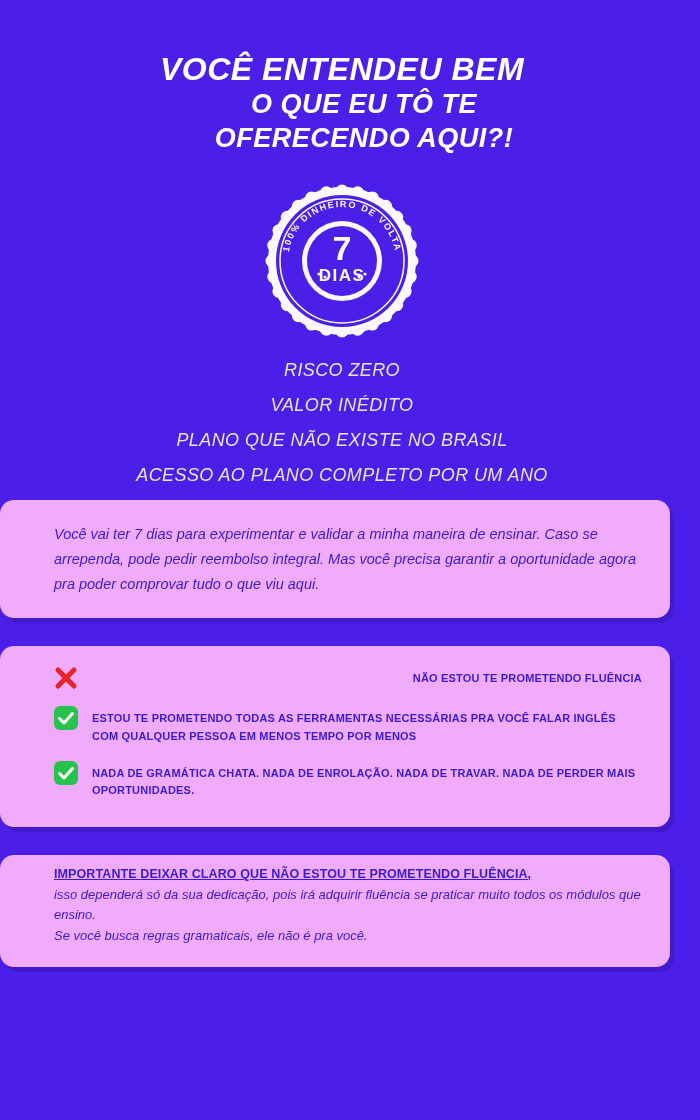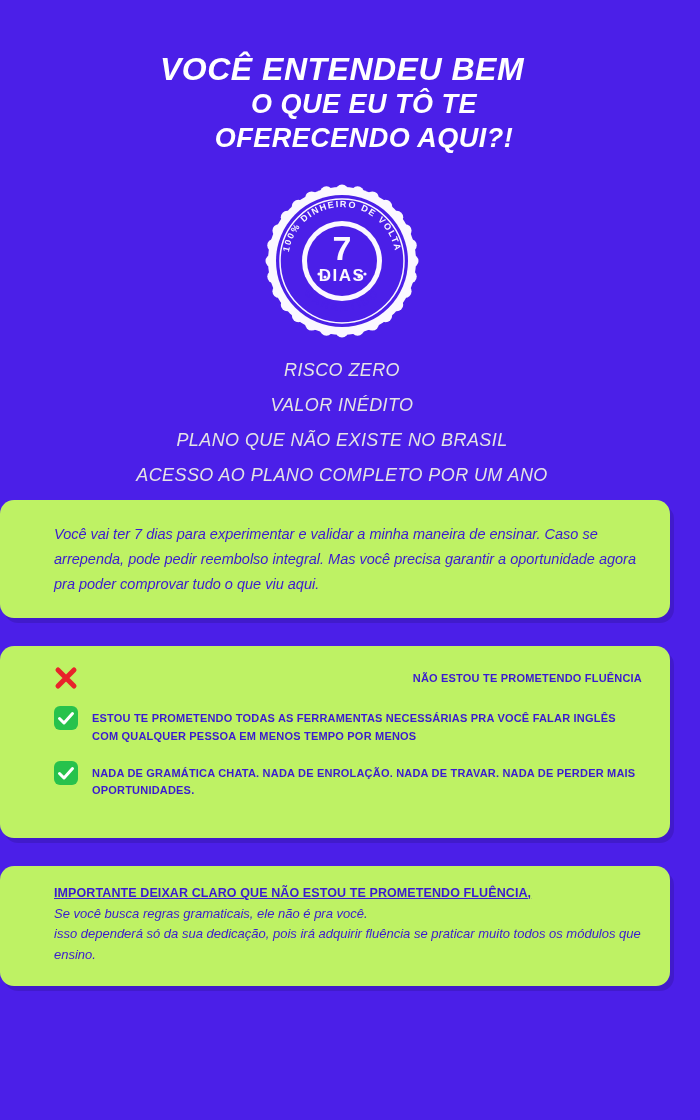--- a/index.html
+++ b/index.html
@@ -65,21 +65,21 @@
     font-style: italic;
     font-weight: 400;
     letter-spacing: 0.4px;
     margin-bottom: 14px;
     text-transform: uppercase;
   }
 
   
   .card {
     position: relative;
-    background: #bef264;
+    background: #f0abfc;
     margin: 0 14px 0 0;
     border-radius: 14px;
     box-shadow: 4px 5px 0 rgba(0,0,0,0.12);
   }
   .card.one {
     margin-top: 10px;
     margin-left: 0;
     padding: 22px 28px 22px 54px;
     border-top-left-radius: 14px;
     border-bottom-left-radius: 14px;
@@ -94,21 +94,21 @@
   .card.two {
     margin-top: 28px;
     padding: 22px 28px 20px 54px;
   }
   .promise-row {
     display: flex;
     align-items: flex-start;
     margin-bottom: 18px;
     justify-content: space-between;
   }
-  .promise-row:last-child { margin-bottom: 19px; }
+  .promise-row:last-child { margin-bottom: 8px; }
   .mark {
     flex: 0 0 24px;
     width: 24px;
     height: 24px;
     margin-right: 14px;
     margin-top: -2px;
     position: relative;
   }
   .mark.check {
     background: #27C24C;
@@ -120,21 +120,21 @@
     font-size: 11px;
     font-weight: 700;
     line-height: 1.55;
     letter-spacing: 0.2px;
     text-transform: uppercase;
     padding-top: 2px;
   }
 
   .card.three {
     margin-top: 28px;
-    padding: 20px 28px 20px 54px;
+    padding: 12px 28px 20px 54px;
   }
   .card.three .lead {
     color: #3A1BD0;
     font-size: 12.5px;
     font-weight: 700;
     text-decoration: underline;
     letter-spacing: 0.1px;
     text-transform: uppercase;
     margin-bottom: 4px;
   }
@@ -258,17 +258,17 @@
         <svg width="24" height="24" viewBox="0 0 24 24">
           <path d="M5.5 12.5 L10 17 L18.5 7.5" stroke="#FFFFFF" stroke-width="3" fill="none" stroke-linecap="round" stroke-linejoin="round"></path>
         </svg>
       </span>
       <span class="promise-text">NADA DE GRAMÁTICA CHATA. NADA DE ENROLAÇÃO. NADA DE TRAVAR. NADA DE PERDER MAIS OPORTUNIDADES.</span>
     </div>
   </div>
 
   <div class="card three">
     <div class="lead">IMPORTANTE DEIXAR CLARO QUE NÃO ESTOU TE PROMETENDO FLUÊNCIA,</div>
+    <p>isso dependerá só da sua dedicação, pois irá adquirir fluência se praticar muito todos os módulos que ensino.</p>
     <p>Se você busca regras gramaticais, ele não é pra você.</p>
-    <p>isso dependerá só da sua dedicação, pois irá adquirir fluência se praticar muito todos os módulos que ensino.</p>
   </div>
 
 </div>
 
 </body></html>

